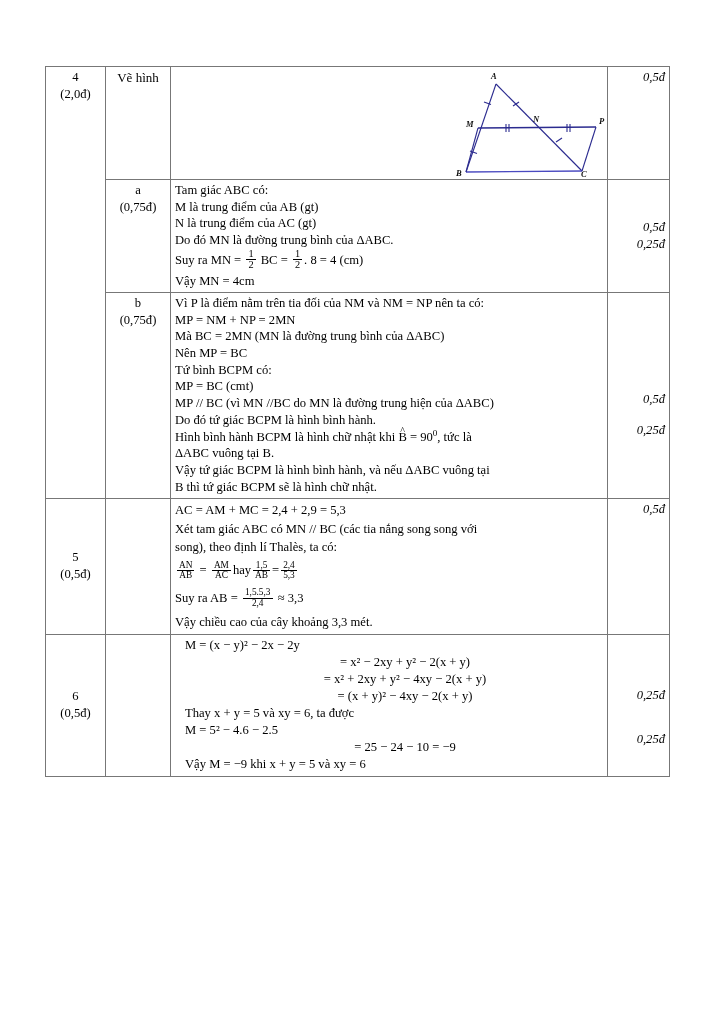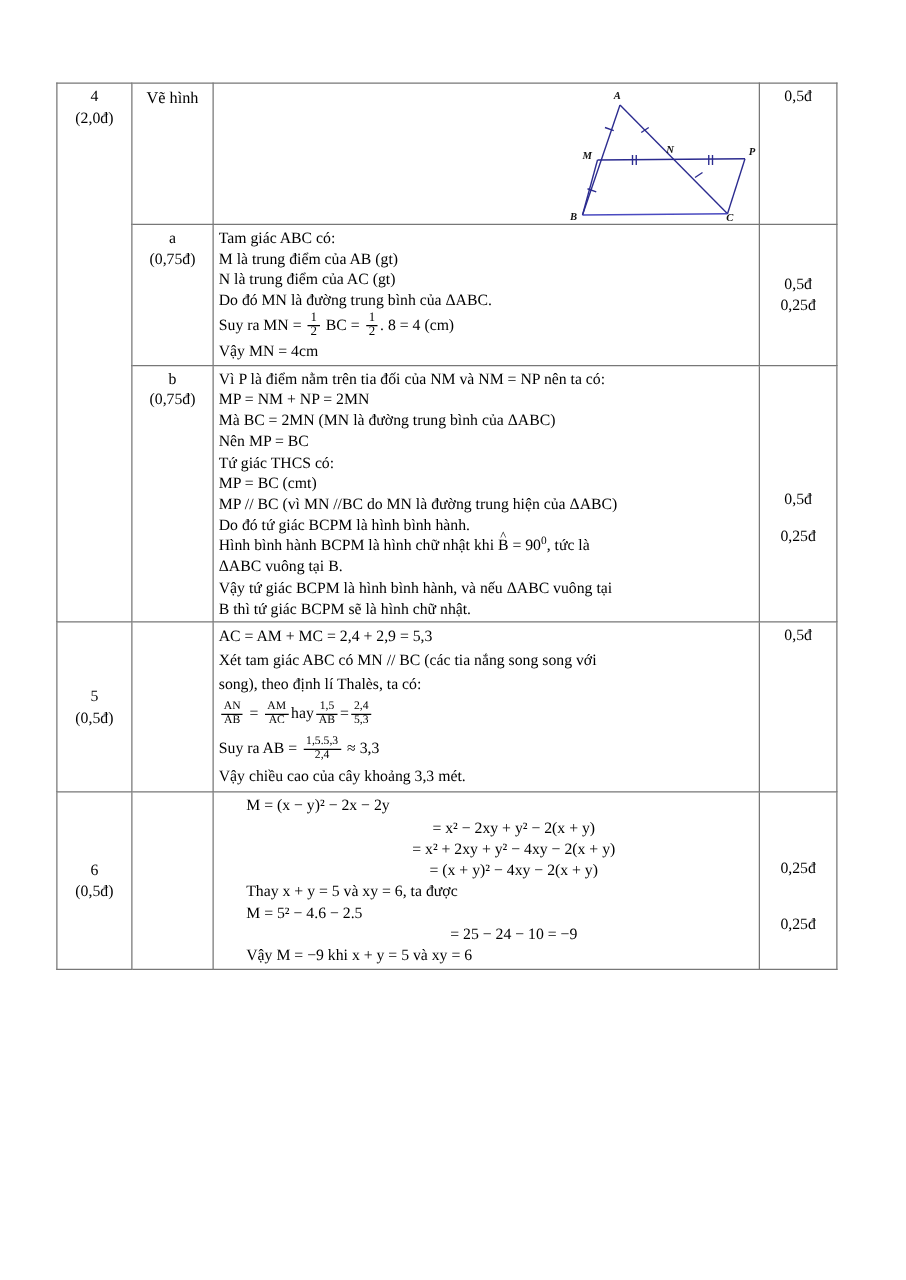--- a/index.html
+++ b/index.html
@@ -27,21 +27,21 @@
     line-height:1.33;
   }
   col.c-no{width:60px;}
   col.c-part{width:65px;}
   col.c-body{width:437px;}
   col.c-pts{width:62px;}
 
   td.no,td.part{text-align:center;}
   td.no{vertical-align:top;padding-top:6px;}
   td.part{vertical-align:middle;}
-  td.pts{text-align:center;}
+  td.pts{text-align:right;font-style:italic;}
   td.body{text-align:left;}
   .ln{display:block;white-space:nowrap;}
   .ln.indent{padding-left:22px;text-align:center;}
   .blk{display:block;}
 
   
   .pts-stack{display:block;}
   .pts-stack .p{display:block;}
 
   
@@ -175,21 +175,21 @@
       <tr>
         <td class="part">
           <span class="blk">b</span>
           <span class="blk">(0,75đ)</span>
         </td>
         <td class="body">
           <span class="ln">Vì P là điểm nằm trên tia đối của NM và NM = NP nên ta có:</span>
           <span class="ln">MP = NM + NP = 2MN</span>
           <span class="ln">Mà BC = 2MN (MN là đường trung bình của ΔABC)</span>
           <span class="ln">Nên MP = BC</span>
-          <span class="ln">Tứ giác THCS có:</span>
+          <span class="ln">Tứ bình BCPM có:</span>
           <span class="ln">MP = BC (cmt)</span>
           <span class="ln">MP // BC (vì MN //BC do MN là đường trung hiện của ΔABC)</span>
           <span class="ln">Do đó tứ giác BCPM là hình bình hành.</span>
           <span class="ln">
             <span>Hình bình hành BCPM là hình chữ nhật khi </span><span class="ovl"><span class="hat">^</span><span>B</span></span><span> = 90</span><sup class="exp">0</sup><span>, tức là</span>
           </span>
           <span class="ln">ΔABC vuông tại B.</span>
           <span class="ln">Vậy tứ giác BCPM là hình bình hành, và nếu ΔABC vuông tại</span>
           <span class="ln">B thì tứ giác BCPM sẽ là hình chữ nhật.</span>
         </td>
@@ -229,21 +229,21 @@
       </tr>
 
       <tr>
         <td class="no" style="vertical-align:middle;">
           <span class="blk">6</span>
           <span class="blk">(0,5đ)</span>
         </td>
         <td class="part">
           <span></span>
         </td>
-        <td class="body sec6" style="padding-left:26px;">
+        <td class="body sec6" style="padding-left:14px;">
           <span class="ln">M = (x − y)² − 2x − 2y</span>
           <span class="ln indent">= x² − 2xy + y² − 2(x + y)</span>
           <span class="ln indent">= x² + 2xy + y² − 4xy − 2(x + y)</span>
           <span class="ln indent">= (x + y)² − 4xy − 2(x + y)</span>
           <span class="ln">Thay x + y = 5 và xy = 6, ta được</span>
           <span class="ln">M = 5² − 4.6 − 2.5</span>
           <span class="ln indent">= 25 − 24 − 10 = −9</span>
           <span class="ln">Vậy M = −9 khi x + y = 5 và xy = 6</span>
         </td>
         <td class="pts">

